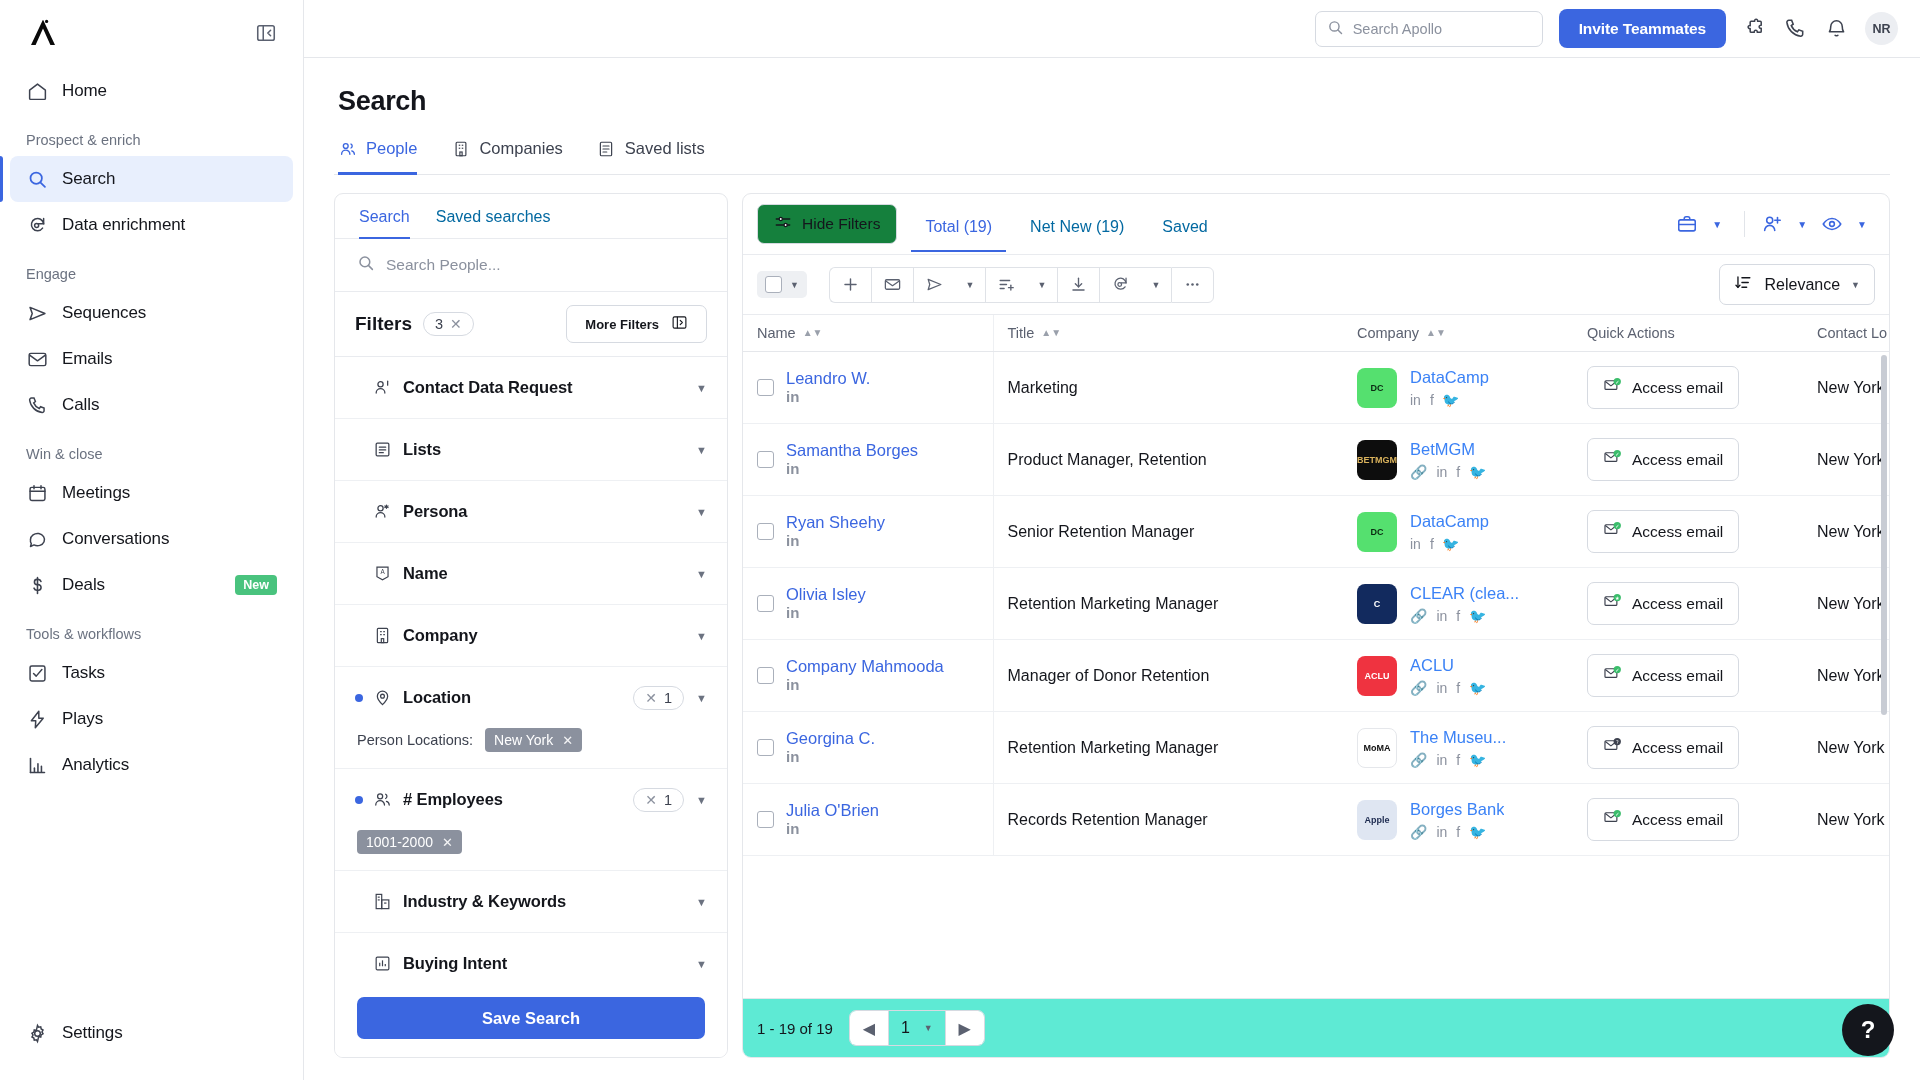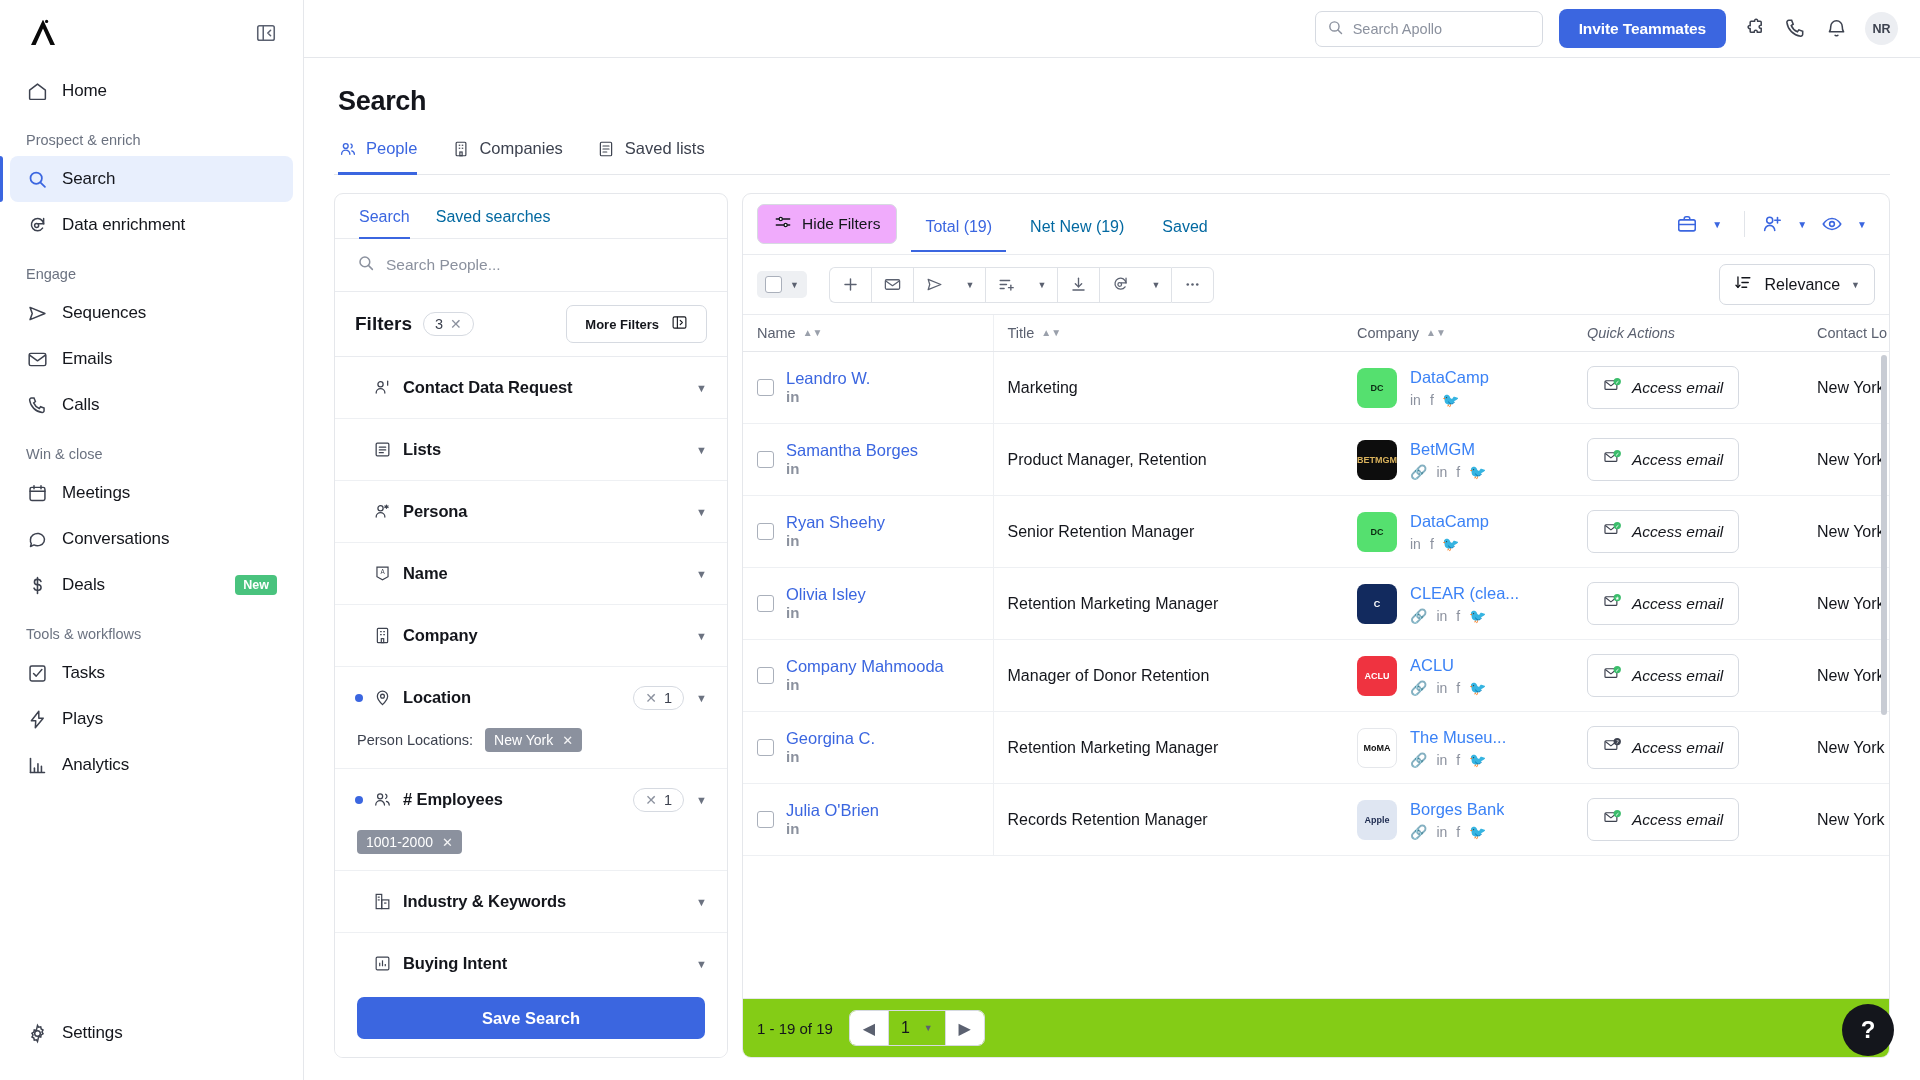--- a/index.html
+++ b/index.html
@@ -130,21 +130,21 @@
                      border: none; border-radius: 7px; font-size: 16.5px; font-weight: 700;
                      cursor: pointer; }
 
   
   .results { flex: 1; min-width: 0; display: flex; flex-direction: column;
              border: 1px solid #e5e7eb; border-radius: 9px; background: #fff;
              margin-bottom: 22px; overflow: hidden; }
   .res-top { display: flex; align-items: center; padding: 10px 14px; border-bottom: 1px solid #e9ebef; }
   .hide-filters-btn { display: flex; align-items: center; gap: 10px; border: 1px solid #d6dae1;
                       border-radius: 7px; padding: 8px 16px; font-size: 15.5px; color: #14161c;
-                      background: #f0abfc; cursor: pointer; font-weight: 500; }
+                      background: #15803d; cursor: pointer; font-weight: 500; }
   .res-tabs { display: flex; gap: 10px; margin-left: 14px; }
   .res-tab { font-size: 16px; color: #0369a1; padding: 10px 14px 14px 14px; cursor: pointer;
              border-bottom: 2.5px solid transparent; margin-bottom: -11px; font-weight:500;}
   .res-tab.active { color: #3b66e0; border-bottom-color: #3b66e0; }
   .res-top-right { margin-left: auto; display: flex; align-items: center; gap: 4px; }
   .blue-ico { color: #3b66e0; width: 26px; height: 26px; cursor: pointer;
               display:flex;align-items:center;justify-content:center;}
   .mini-caret { color: #3b66e0; font-size: 10px; cursor: pointer; padding: 0 8px; }
   .vdiv { width: 1px; height: 26px; background: #e1e4e9; margin: 0 10px; }
 
@@ -171,40 +171,40 @@
     font-size: 14.5px; color: #5b6170; font-weight: 400; text-align: left;
     padding: 10px 14px; border-bottom: 1px solid #e5e7eb; background: #fff;
     white-space: nowrap;
   }
   .th-inner { display: flex; align-items: center; gap: 7px; }
   .sort-ico { color: #9aa0ab; font-size: 10px; line-height: 8px; display:flex; flex-direction:column;}
   table.grid td { border-bottom: 1px solid #eef0f3; padding: 14px; vertical-align: middle; }
   .col-name { width: 250px; border-right: 1px solid #eef0f3; }
   .col-title { width: 350px; }
   .col-company { width: 230px; }
-  .col-qa { width: 230px; font-style: italic; }
+  .col-qa { width: 230px; }
   .col-loc { width: 150px; }
   .name-cell { display: flex; align-items: center; gap: 12px; }
   .name-txt { color: #3b66e0; font-size: 16.5px; font-weight: 500; cursor: pointer; display:block;}
   .li-mini { color: #8b919e; font-size: 15px; font-weight: 700; margin-top: 5px; cursor: pointer; }
   .title-txt { font-size: 16px; color: #14161c; }
   .company-cell { display: flex; align-items: center; gap: 13px; }
   .clogo { width: 40px; height: 40px; border-radius: 8px; flex: 0 0 40px;
            display: flex; align-items: center; justify-content: center;
            font-size: 9px; font-weight: 800; color: #fff; overflow:hidden;}
   .cname { color: #3b82f6; font-size: 16.5px; font-weight: 500; cursor: pointer;
            white-space: nowrap; overflow: hidden; text-overflow: ellipsis; display:block; max-width:160px;}
   .socials { display: flex; align-items: center; gap: 9px; margin-top: 5px; color: #8b919e; }
   .socials span { cursor: pointer; font-size: 14px; }
   .access-btn { display: inline-flex; align-items: center; gap: 10px; border: 1px solid #d6dae1;
                 border-radius: 7px; padding: 9px 15px; background: #fff; cursor: pointer;
                 font-size: 15.5px; color: #14161c; white-space: nowrap; }
   .loc-txt { font-size: 16px; color: #14161c; white-space: nowrap; }
   .res-footer { border-top: 1px solid #e5e7eb; padding: 11px 14px; display: flex;
-                align-items: center; gap: 16px; background: #84cc16; }
+                align-items: center; gap: 16px; background: #5eead4; }
   .pg-text { font-size: 15px; color: #14161c; }
   .pager { display: flex; align-items: center; border: 1px solid #d6dae1; border-radius: 7px; overflow: hidden; }
   .pg-btn { width: 38px; height: 34px; display: flex; align-items: center; justify-content: center;
             color: #5b6170; cursor: pointer; background: #fff; }
   .pg-num { display: flex; align-items: center; gap: 14px; padding: 0 12px; height: 34px;
             border-left: 1px solid #d6dae1; border-right: 1px solid #d6dae1; font-size: 16px;
             color: #14161c; cursor: pointer; }
 
   .help-fab { position: absolute; right: 26px; bottom: 24px; width: 52px; height: 52px;
               border-radius: 50%; background: #14161c; color: #fff; display: flex;

